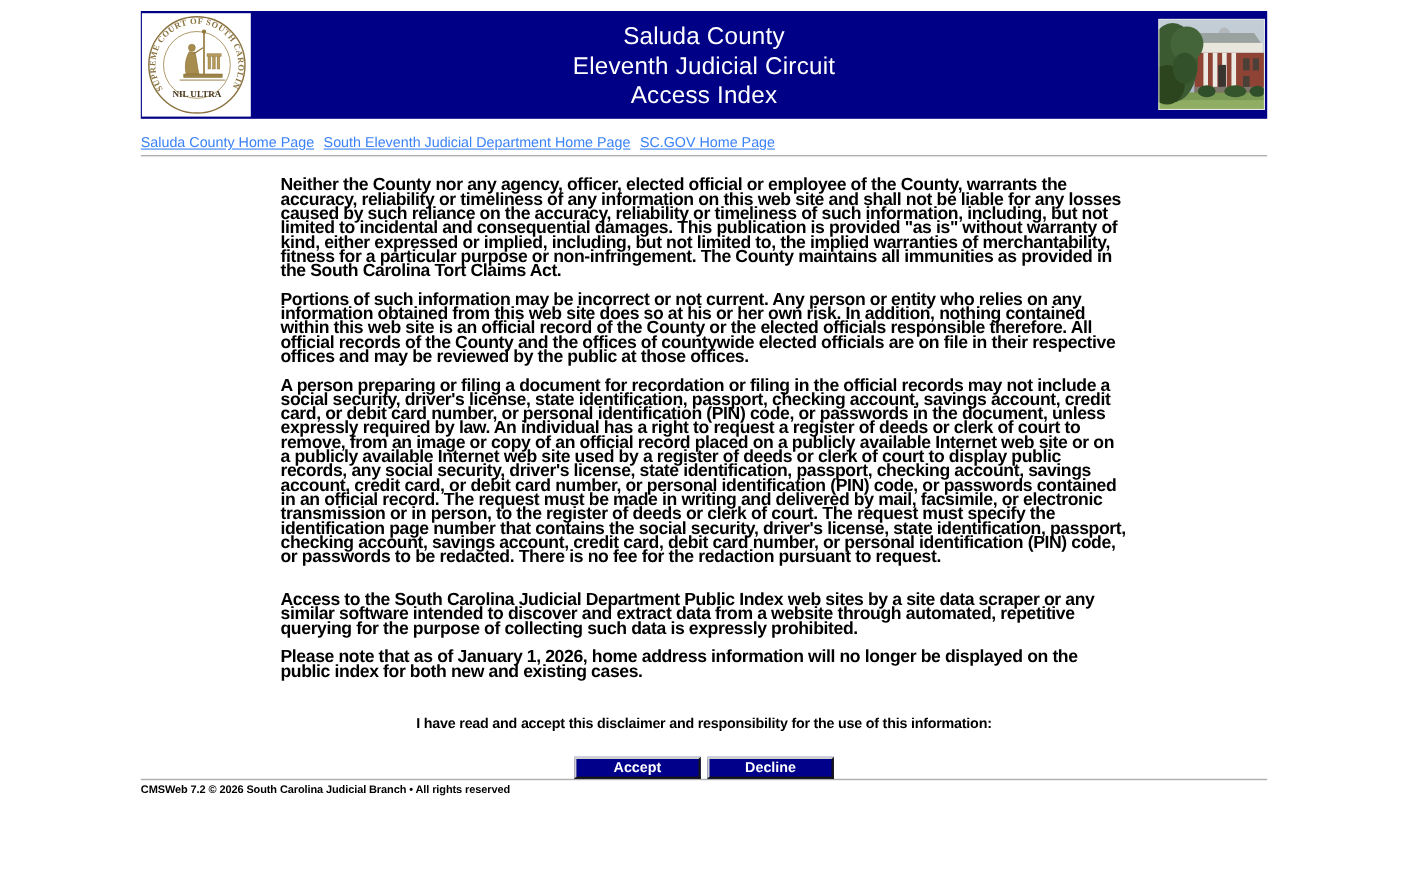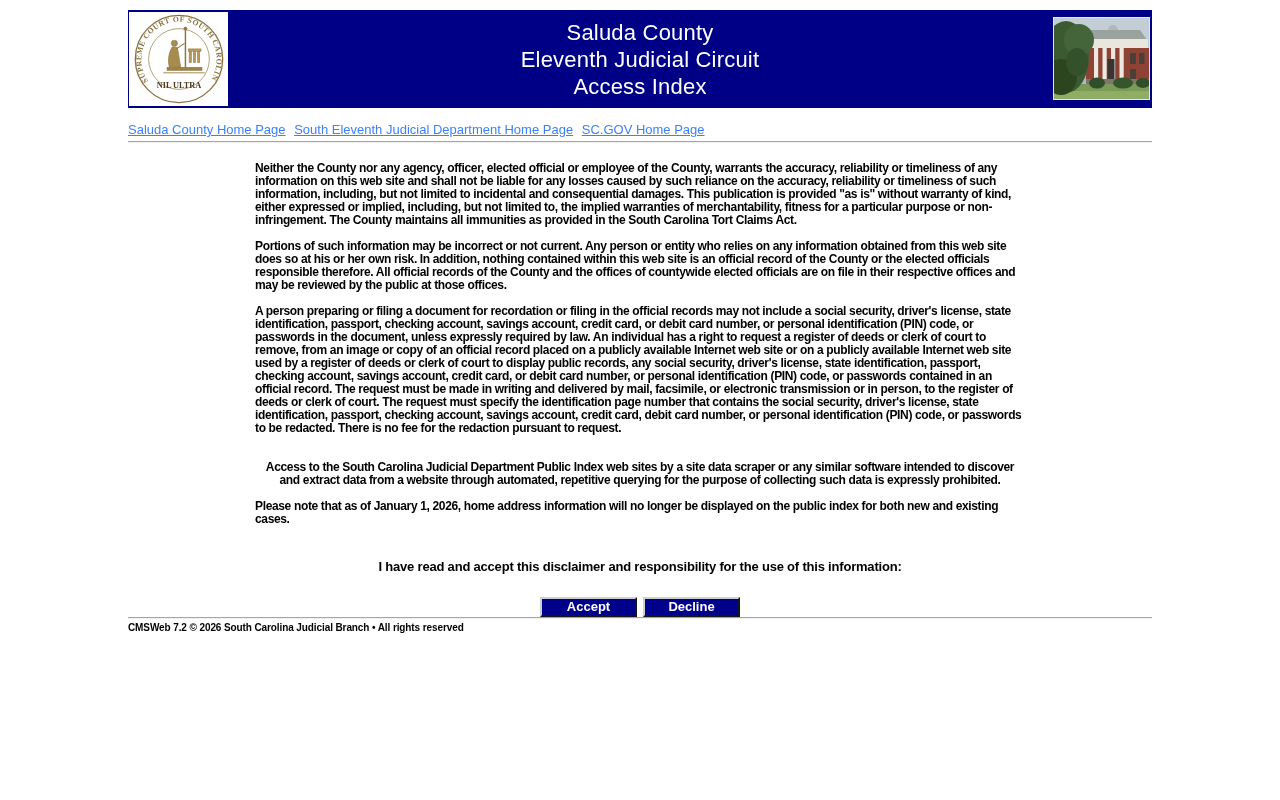--- a/index.html
+++ b/index.html
@@ -47,43 +47,43 @@
   hr.rule {
     border:none; height:1px; background:#a6a6a6;
     box-shadow:0 1px 0 #f0f0f0;
     margin:0;
   }
 
   
   .disclaimer {
     width:770px;
     margin:20px auto 0;
-    font-size:12px;
+    font-size:16px;
     font-weight:bold;
     line-height:13px;
     letter-spacing:-0.35px;
     text-align:left;
   }
   .disclaimer p { margin:0 0 13px 0; }
-  .disclaimer p.gap-before { margin-top:26px;text-align:center; }
+  .disclaimer p.gap-before { margin-top:26px; }
 
   .accept-prompt {
     margin-top:33px;
     text-align:center;
     font-weight:bold;
     font-size:13px;
     letter-spacing:-0.2px;
   }
 
   .button-row {
     margin-top:23px;
     display:flex; justify-content:center; gap:6px;
   }
   .btn {
-    width:97px; height:20px;
+    width:115px; height:20px;
     background:#00008b;
     color:#ffffff;
     font-family:"Liberation Sans", sans-serif;
     font-weight:bold;
     font-size:13px;
     line-height:14px;
     border-top:2px solid #cfcfcf;
     border-left:2px solid #cfcfcf;
     border-bottom:2px solid #151515;
     border-right:2px solid #151515;

